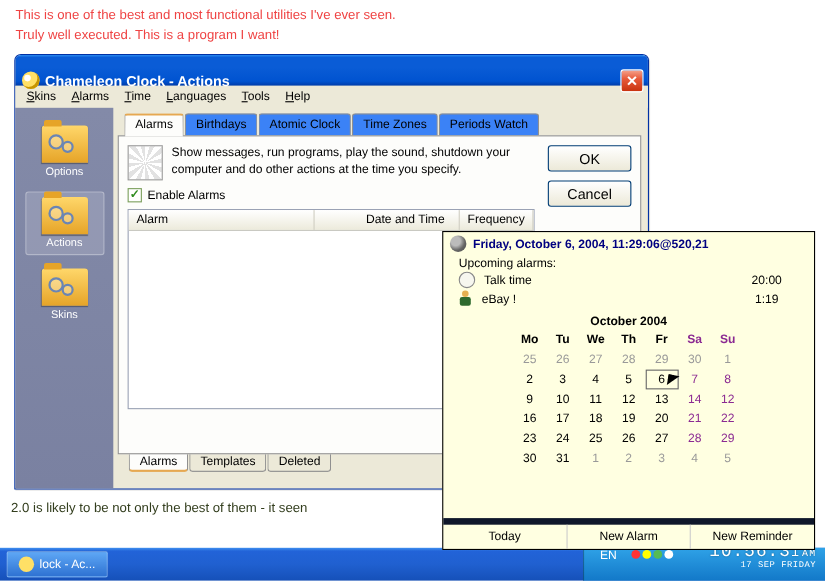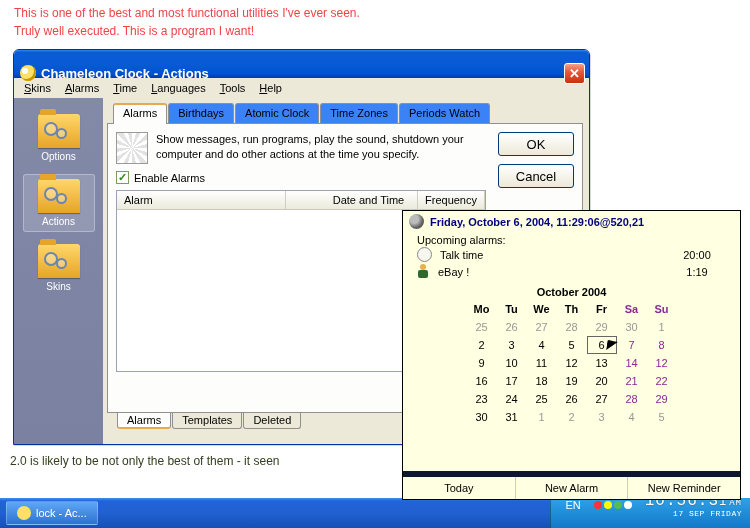--- a/index.html
+++ b/index.html
@@ -87,21 +87,21 @@
   .tip-bt div{ flex:1; text-align:center; padding:5px 0; border-right:1px solid #ccc; cursor:pointer;}
   .tip-bt div:last-child{border-right:none;}
 
   
   .taskbar{ position:absolute; left:0; right:0; bottom:0; height:30px; background:linear-gradient(to bottom,#3f90f0 0%,#2263d8 10%,#2060d0 50%,#1550b8 100%); display:flex; align-items:center;}
   .tbtn{ height:24px; margin-left:6px; padding:0 10px; background:linear-gradient(to bottom,#5ea7f5 0%,#2e72d2 100%); border:1px solid rgba(255,255,255,.25); border-radius:2px; color:#fff; display:flex; align-items:center; gap:5px; cursor:pointer;}
   .tray{ margin-left:auto; height:100%; background:linear-gradient(to bottom,#2fa2e7 0%,#1278c8 100%); display:flex; align-items:center; padding:0 8px 16px 14px; gap:12px; border-left:1px solid rgba(0,0,0,.3);}
   .tray .lang{ color:#fff; font-size:11px;}
   .tray .dots span{ width:8px;height:8px;display:inline-block;border-radius:50%;margin:0 1px;}
   .clock{ color:#fff; text-align:right; line-height:1;}
-  .clock .t{ font-family:"Courier New",monospace; font-size:16px; letter-spacing:1px; text-shadow:0 0 2px rgba(0,0,0,.4);}
+  .clock .t{ font-family:"Courier New",monospace; font-size:16px; letter-spacing:1px; text-shadow:0 0 2px rgba(0,0,0,.4);margin-left:20px;}
   .clock .t .sec{ font-size:12px;}
   .clock .t .ampm{font-size:9px;margin-left:2px;}
   .clock .d{ font-size:8px; letter-spacing:.5px; margin-top:1px; text-align:right;font-family:Liberation Mono, monospace;}
 
   .lower-text{ position:absolute; left:10px; top:454px; right:10px; color:#333e1e; font-family:Verdana,sans-serif; font-size:12px; white-space:nowrap; overflow:hidden;}
 </style>
 </head>
 <body>
 
 <div class="bg-text">

